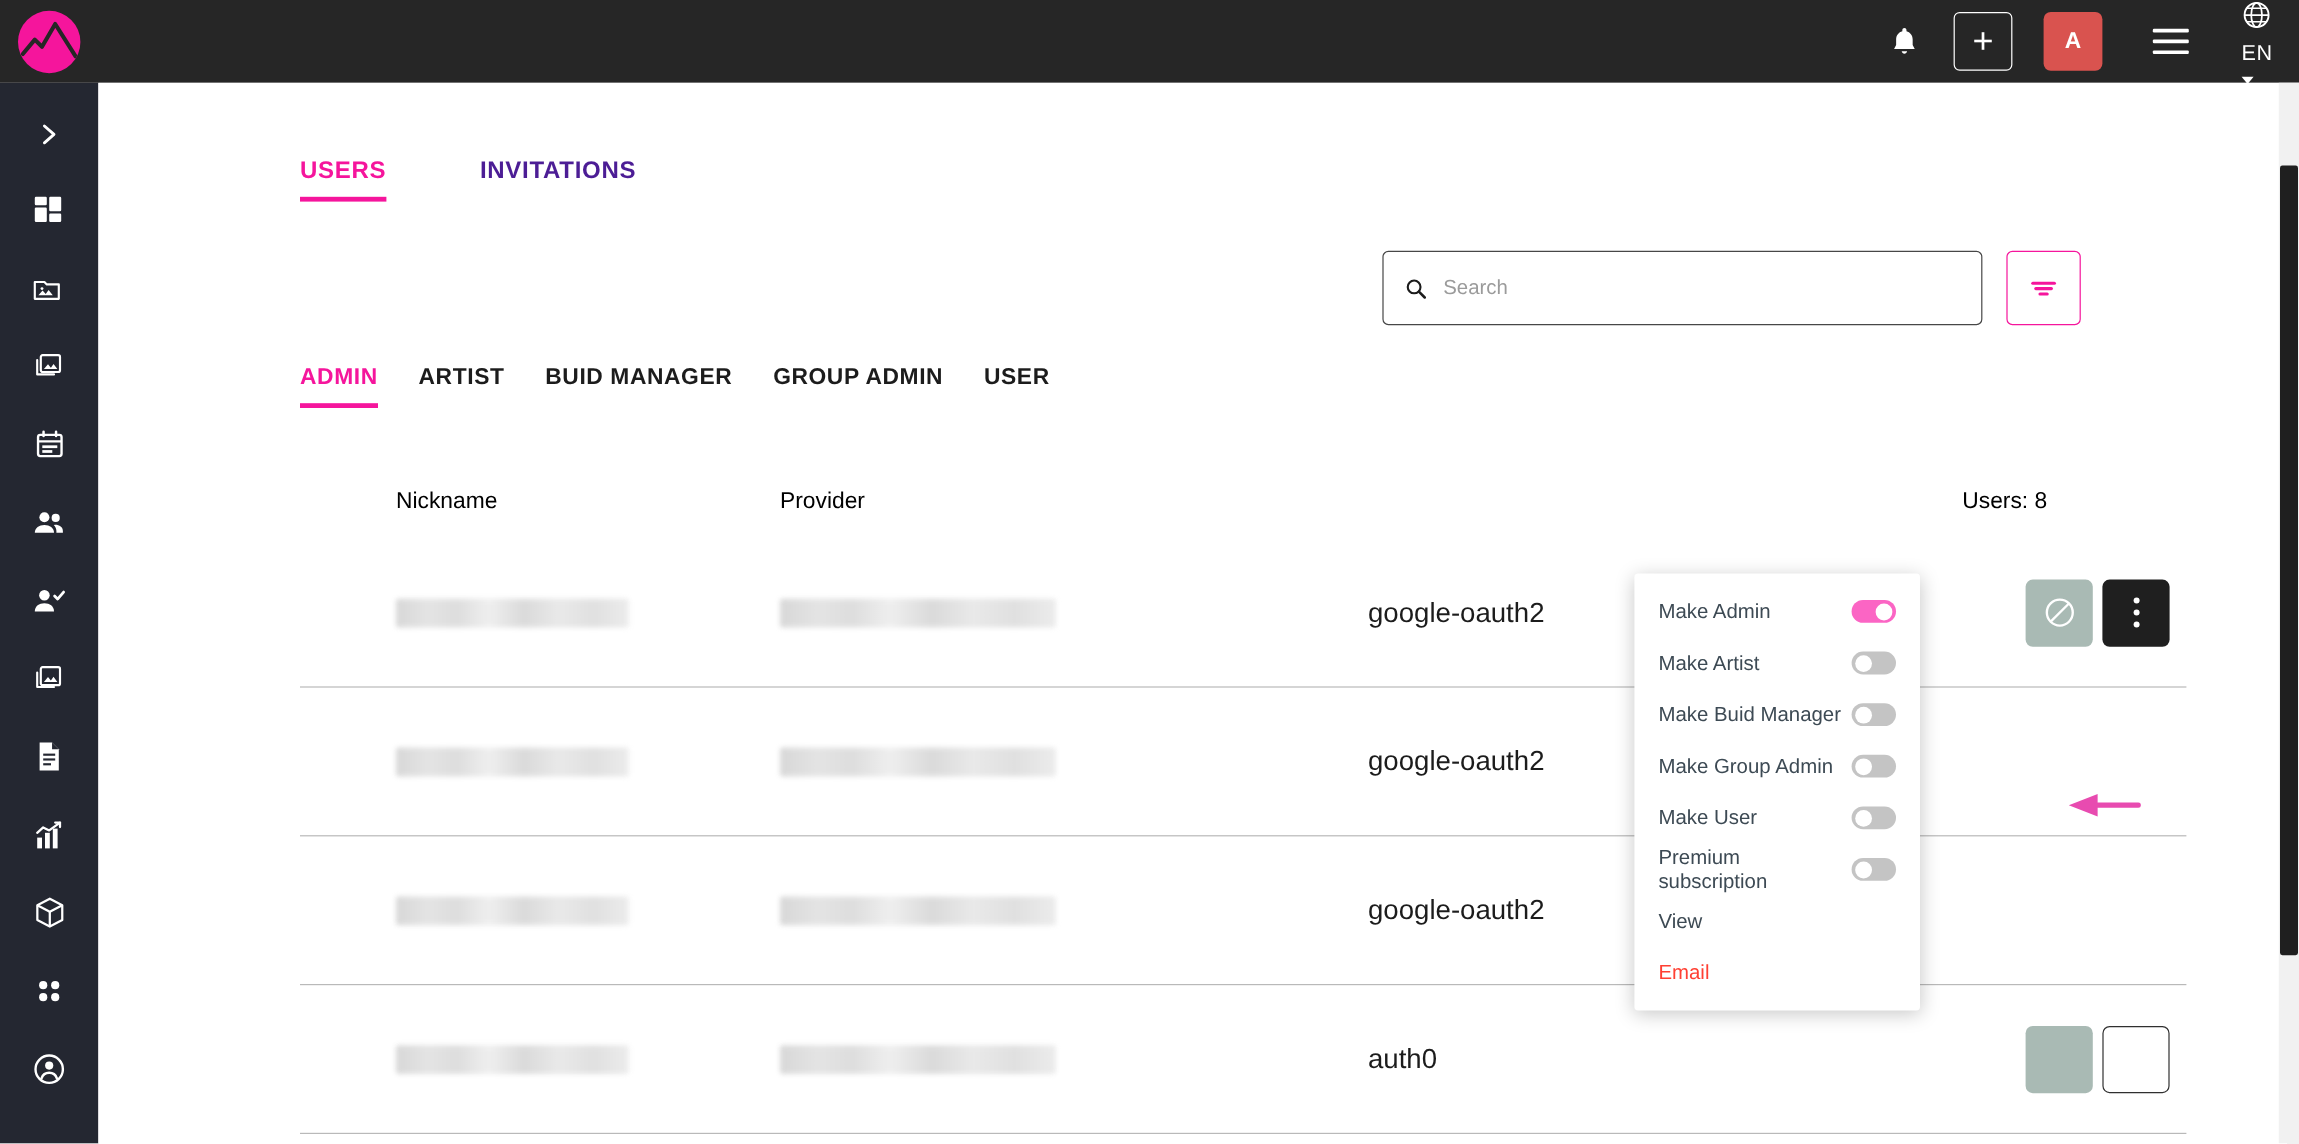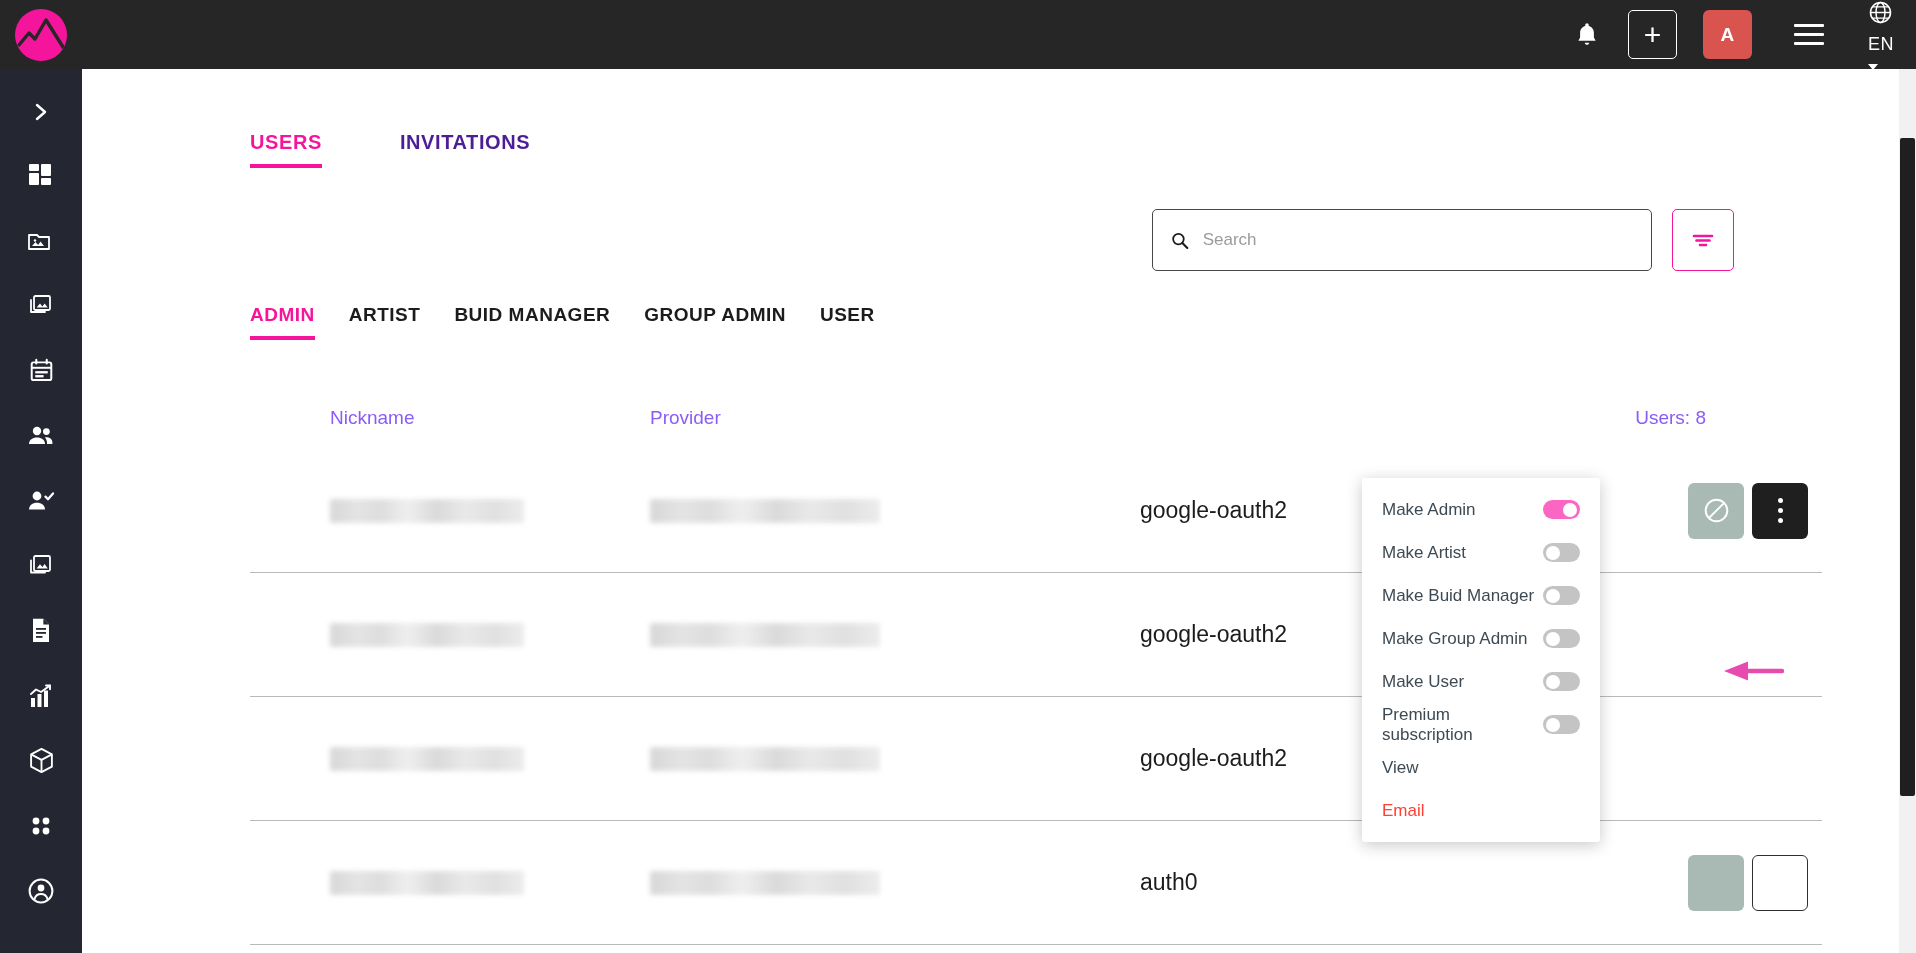--- a/index.html
+++ b/index.html
@@ -104,21 +104,21 @@
     font-size: 19px; font-weight: 700; letter-spacing: .5px; color: #1c1c1c;
     padding-bottom: 14px; margin-right: 34px; cursor: pointer; position: relative;
   }
   .tab-role.active { color: #f5159c; }
   .tab-role.active::after {
     content: ""; position: absolute; left: 0; right: 0; bottom: 0; height: 4px; background: #f5159c;
   }
 
   .table { position: absolute; left: 168px; top: 318px; width: 1572px; }
   .thead { display: flex; align-items: center; height: 62px; }
-  .th { font-size: 19px; color: #8b5cf6; font-weight: 400; }
+  .th { font-size: 19px; color: #000000; font-weight: 400; }
   .col-nick { width: 400px; padding-left: 80px; }
   .col-mail { width: 490px; }
   .col-prov { width: 420px; }
   .col-count { flex: 1; text-align: right; padding-right: 116px; }
 
   .trow {
     display: flex; align-items: center; height: 124px;
     border-bottom: 1px solid #b9b9b9; position: relative;
   }
   .trow:last-child { border-bottom: none; }

